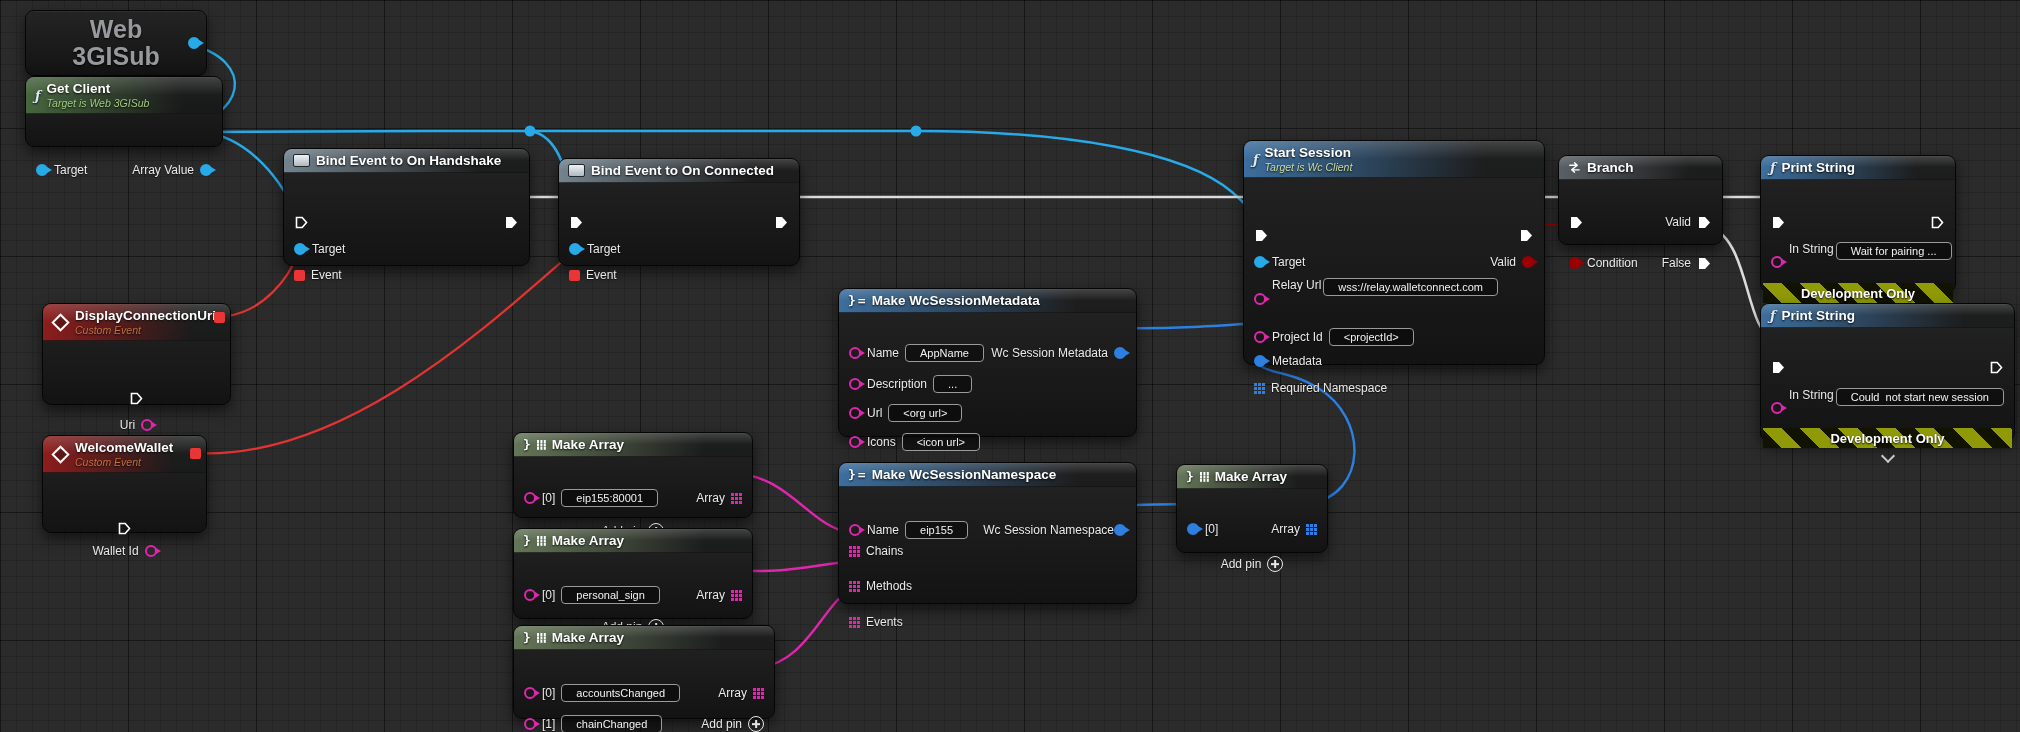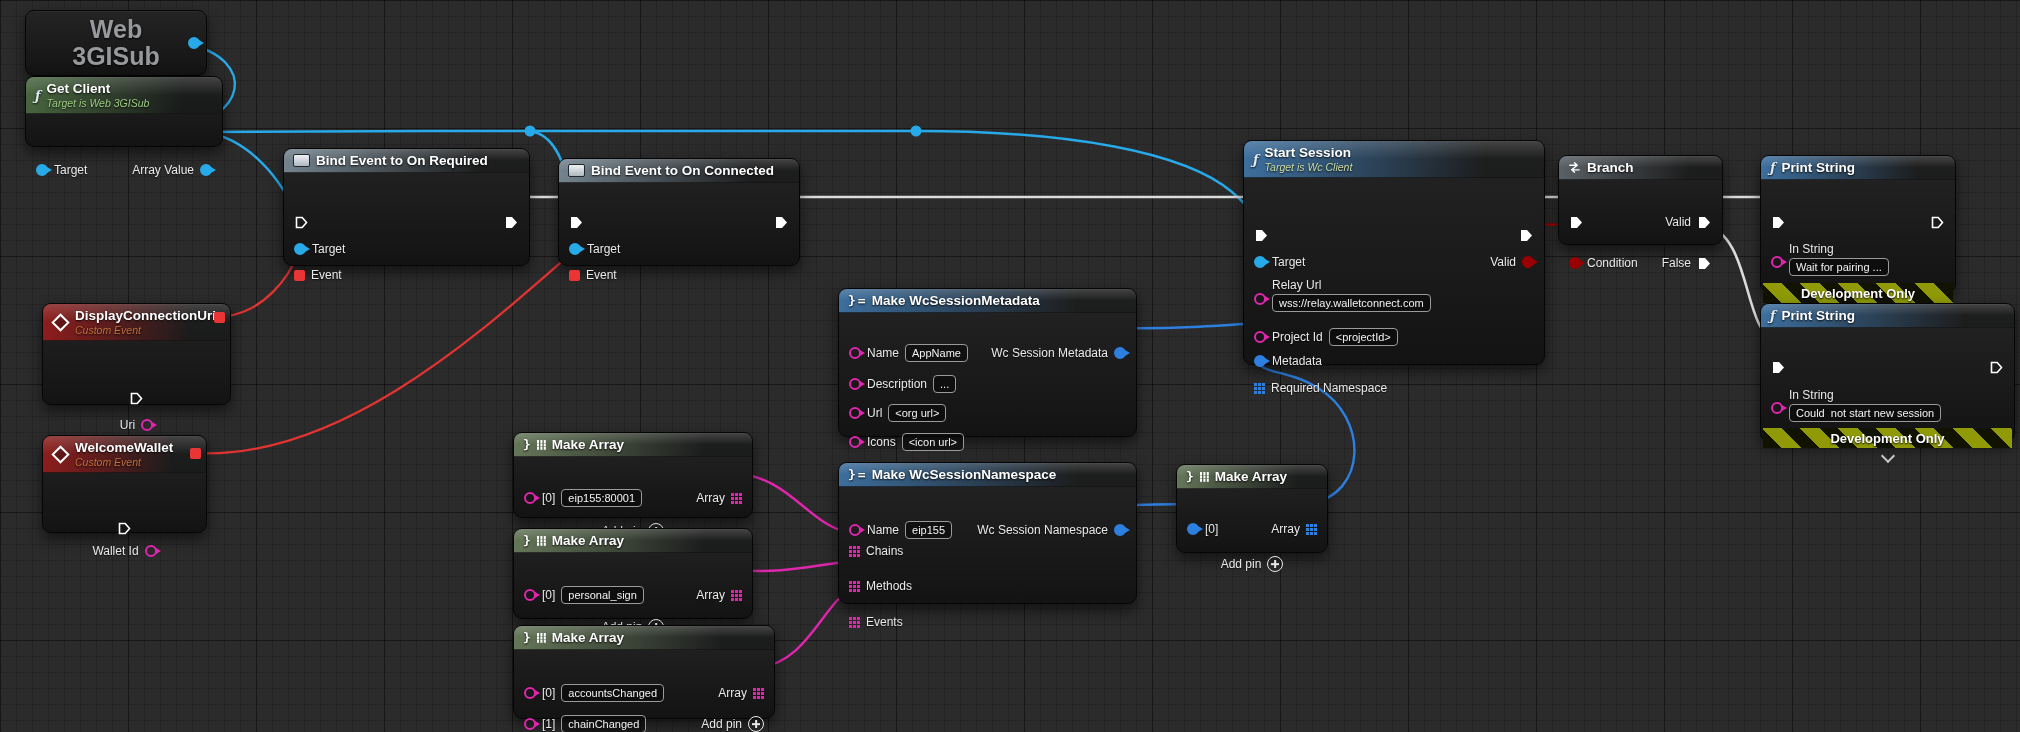--- a/index.html
+++ b/index.html
@@ -32,21 +32,21 @@
   .sub{font-weight:normal;font-style:italic;font-size:10.5px}
   .hd-blue{--hc:#3d6f9e}.hd-green{--hc:#47663f}.hd-array{--hc:#657759}
   .hd-bind{--hc:#74848f}.hd-branch{--hc:#5a6166}.hd-event{--hc:#8e1d1d}
   .icfn{font-family:"DejaVu Serif",serif;font-style:italic;font-weight:bold;font-size:13px;color:#dfeaf5}
   .rows{position:relative;width:100%}
   .prow{position:absolute;left:0;right:0;height:20px;display:flex;align-items:center;gap:6px;padding:0 10px}
   .prow.r{justify-content:center}
   .prow.split{justify-content:space-between}
   .pl{font-size:12px;color:#eaeaea;text-shadow:0 1px 1px rgba(0,0,0,.7);white-space:nowrap}
   .field{display:inline-block;border:1px solid #9a9a9a;border-radius:4px;background:rgba(8,8,8,.55);
-    padding:0 6px;font-size:11px;color:#f2f2f2;height:16px;line-height:16px;white-space:pre}
+    padding:0 14px;font-size:11px;color:#f2f2f2;height:16px;line-height:16px;white-space:pre}
   .pin{width:12px;height:12px;border-radius:50%;border:2.6px solid currentColor;box-sizing:border-box;
     position:relative;flex:none}
   .pin.f{background:currentColor}
   .pin::after{content:'';position:absolute;left:9px;top:50%;margin-top:-3.5px;
     border-left:5px solid currentColor;border-top:3.5px solid transparent;border-bottom:3.5px solid transparent}
   .c-obj{color:#28a9e8}.c-struct{color:#2d7fe0}.c-str{color:#df26ad}.c-bool{color:#9b0000}
   .sq{width:11px;height:11px;border-radius:2px;background:#e93535;flex:none}
   .gridp{width:11px;height:11px;flex:none;position:relative}
   .gridp::before{content:'';position:absolute;left:0;top:0;width:3px;height:3px;background:currentColor;
     box-shadow:4px 0,8px 0,0 4px,4px 4px,8px 4px,0 8px,4px 8px,8px 8px}
@@ -62,21 +62,21 @@
   .chev{width:8px;height:8px;border-right:2px solid #c9c9c9;border-bottom:2px solid #c9c9c9;transform:rotate(45deg)}
   .icwin{width:15px;height:11px;background:linear-gradient(180deg,#eef2f5,#aeb8c0);border-radius:2px;
     border:1px solid #22272b;flex:none}
   .icdia{width:9px;height:9px;border:2px solid #fff;transform:rotate(45deg);background:rgba(0,0,0,.25);flex:none;margin:0 2px}
   .icbrace{font-weight:bold;font-size:13px;color:#fff;font-family:"DejaVu Sans Mono",monospace}
   .icgrid{width:9px;height:9px;position:relative;flex:none;color:#fff}
   .icgrid::before{content:'';position:absolute;left:0;top:0;width:2.5px;height:2.5px;background:currentColor;
     box-shadow:3.4px 0,6.8px 0,0 3.4px,3.4px 3.4px,6.8px 3.4px,0 6.8px,3.4px 6.8px,6.8px 6.8px}
   .vartitle{display:flex;flex-direction:column;align-items:center;justify-content:center;height:100%;
     font-size:25px;font-weight:bold;color:#97999c;line-height:1.1;text-shadow:0 1px 2px #000}
-  .fcol{display:flex;flex-direction:column;gap:2px}
+  .fcol{display:flex;gap:2px}
   .delg{position:absolute;z-index:3}
 </style>
 </head>
 <body>
 
 <div class="canvas">
 
 <svg class="wires" width="2020" height="732">
   <g fill="none" stroke-linecap="round">
     <path d="M188,44 C258,60 246,120 176,127 C120,133 62,118 41,131" stroke="#28a9e8" stroke-width="2.4"></path>
@@ -128,21 +128,21 @@
         <span class="pl">Array Value</span>
         <span class="pin f c-obj"></span>
       </span>
     </div>
   </div>
 </div>
 
 <div class="node" style="left:283px;top:148px;width:245px;height:116px">
   <div class="hd hd-bind">
     <span class="icwin"></span>
-    <span>Bind Event to On Required</span>
+    <span>Bind Event to On Handshake</span>
   </div>
   <div class="rows">
     <div class="prow split" style="top:39px">
       <svg class="execp" width="15" height="15" viewBox="0 0 15 15">
             <path d="M2.5 2.5h5.7l4.3 5-4.3 5H2.5z" fill="none" stroke="#fff" stroke-width="1.6"></path>
           </svg>
       <svg class="execp" width="15" height="15" viewBox="0 0 15 15">
             <path d="M2 2h6l5 5.5-5 5.5H2z" fill="#fff"></path>
           </svg>
     </div>
@@ -350,21 +350,21 @@
         <span class="icbrace" style="margin-left:-4px">=</span>
     <span>Make WcSessionNamespace</span>
   </div>
   <div class="rows">
     <div class="prow split" style="top:33px">
       <span style="display:flex;align-items:center;gap:6px">
         <span class="pin c-str"></span>
         <span class="pl">Name</span>
         <span class="field">eip155</span>
       </span>
-      <span style="display:flex;align-items:center;gap:6px">
+      <span style="display:flex;align-items:center;">
         <span class="pl">Wc Session Namespace</span>
         <span class="pin f c-struct"></span>
       </span>
     </div>
     <div class="prow" style="top:54px">
       <span class="gridp c-str"></span>
       <span class="pl">Chains</span>
     </div>
     <div class="prow" style="top:89px">
       <span class="gridp c-str"></span>

